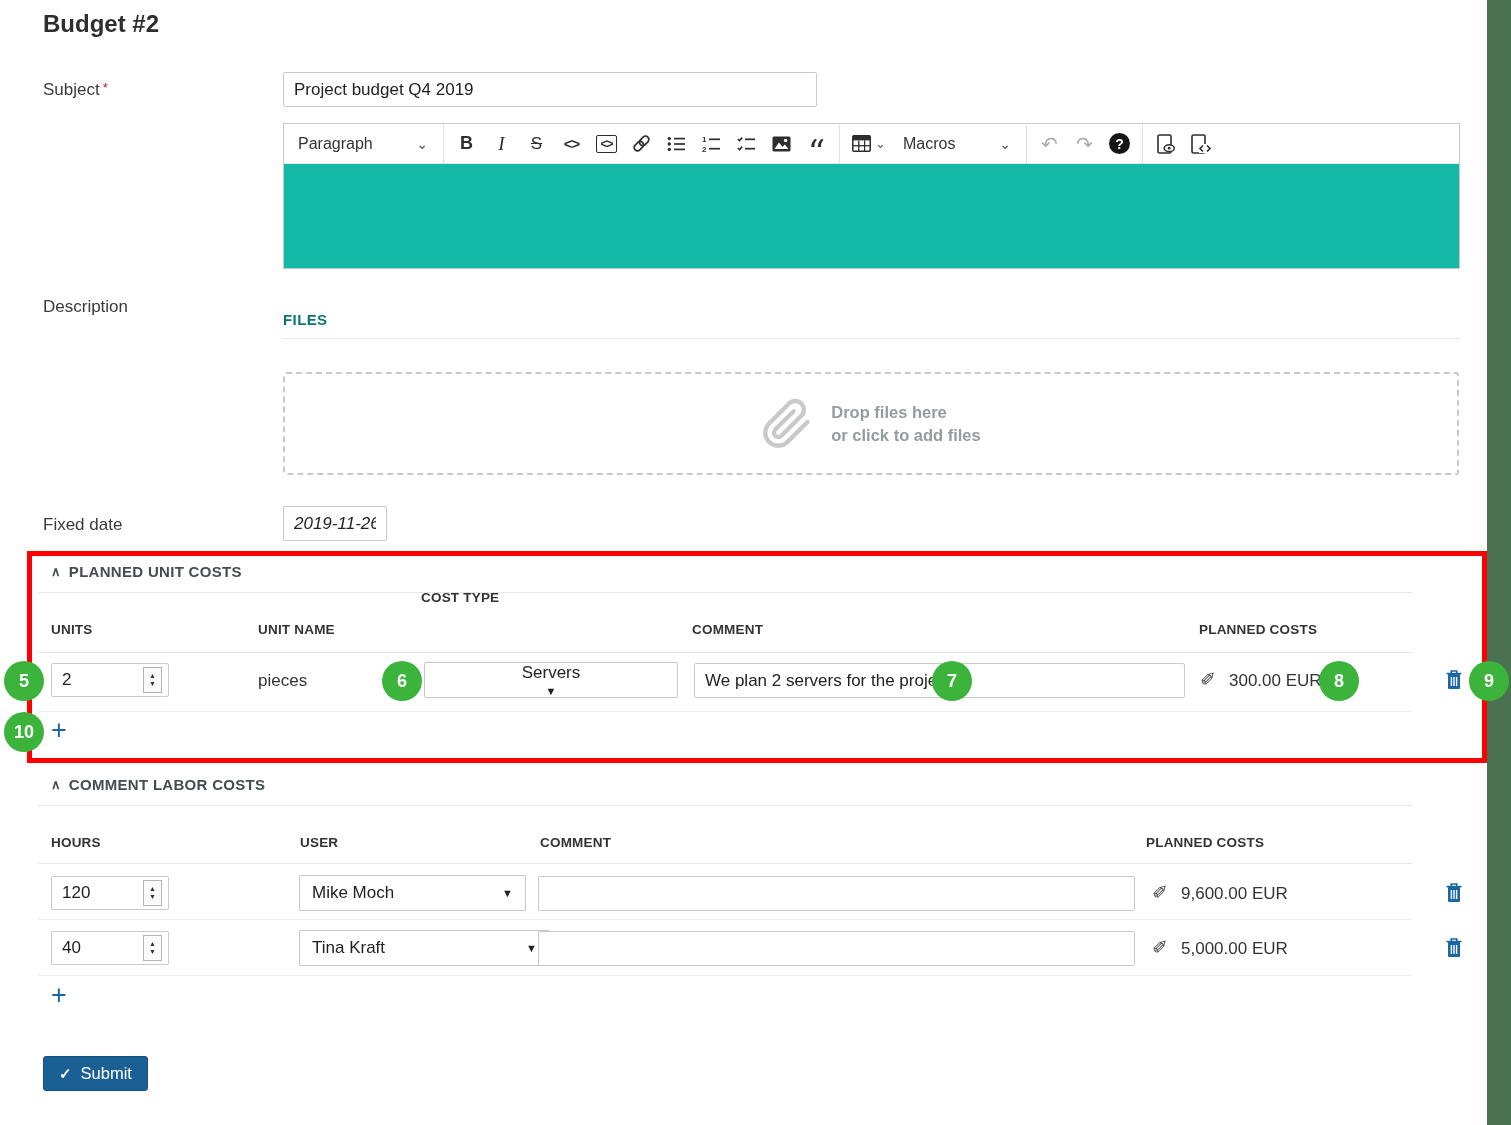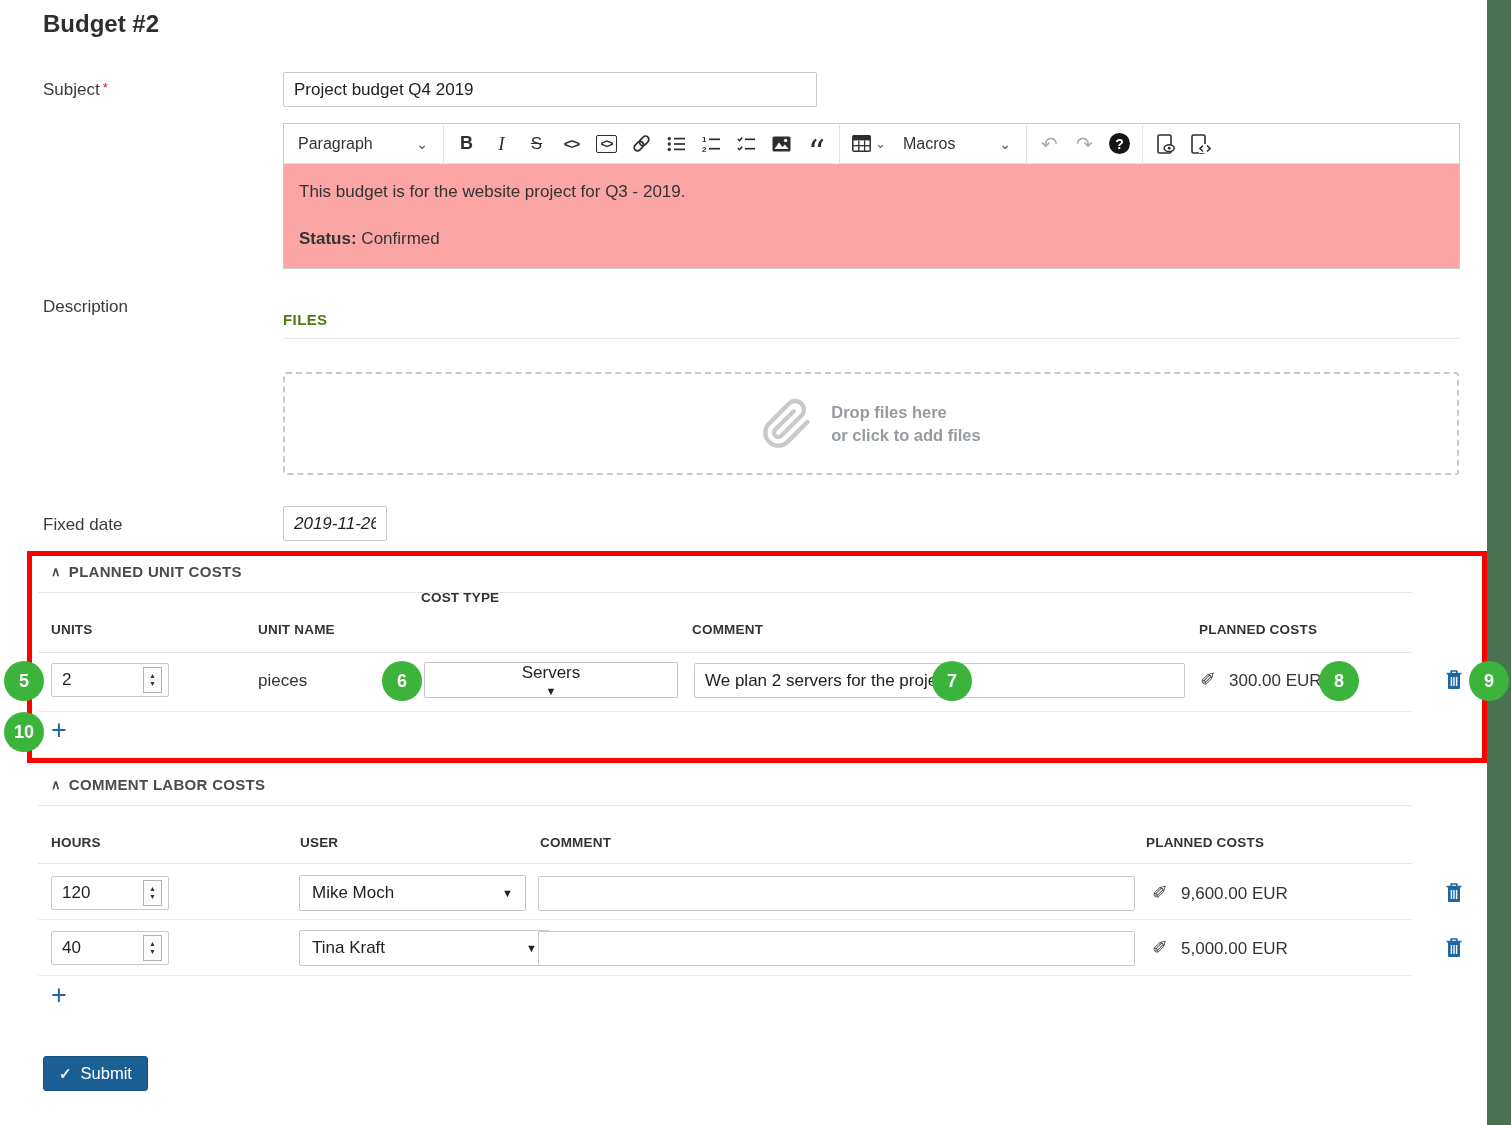--- a/index.html
+++ b/index.html
@@ -10,40 +10,40 @@
 
   .page-title { position:absolute; left:43px; top:10px; font-size:24px; font-weight:bold; color:#2e2e2e; }
 
   .lbl { position:absolute; font-size:17px; color:#3a3a3a; }
   .req { color:#c61a1a; font-size:13px; vertical-align:top; margin-left:3px; }
 
   .tinput { position:absolute; border:1px solid #c9c9c9; border-radius:2px; background:#fff;
             font-family:"Liberation Sans", sans-serif; font-size:17px; color:#222; padding:0 10px; }
 
   
-  .editor { position:absolute; left:283px; top:123px; width:1177px; height:146px; border:1px solid #c9c9c9; background:#fca5a5; }
+  .editor { position:absolute; left:283px; top:123px; width:1177px; height:146px; border:1px solid #c9c9c9; background:#14b8a6; }
   .ed-toolbar { display:flex; align-items:center; height:40px; border-bottom:1px solid #e4e4e4; background:#fff; padding:0 4px; }
   .ed-dd { display:flex; align-items:center; justify-content:space-between; height:32px; padding:0 10px; font-size:16px; color:#333; cursor:pointer; }
   .ed-dd .chev { font-size:14px; color:#555; margin-left:8px; }
   .tb-div { width:1px; height:38px; background:#e2e2e2; margin:0 5px; }
   .tb-btn { width:35px; height:34px; display:flex; align-items:center; justify-content:center; color:#2e2e2e; font-size:17px; cursor:pointer; }
   .tb-bold { font-weight:bold; font-size:18px; }
   .tb-italic { font-style:italic; font-family:"Liberation Serif", serif; font-size:19px; }
   .tb-strike { text-decoration:line-through; font-size:17px; }
   .tb-code { font-size:15px; font-weight:bold; letter-spacing:-1px; }
   .tb-codeblock span { border:1.6px solid #2e2e2e; border-radius:2px; padding:1px 3px; font-size:12px; font-weight:bold; letter-spacing:-1px; }
   .tb-quote { font-family:"DejaVu Serif", serif; font-size:34px; line-height:10px; padding-top:16px; }
   .tb-gray { color:#ababab; font-size:20px; }
   .tb-help { width:21px; height:21px; border-radius:50%; background:#161616; color:#fff; font-size:14px; font-weight:bold;
              display:flex; align-items:center; justify-content:center; }
   .ed-body { padding:18px 15px; font-size:17px; color:#333; }
   .ed-line2 { margin-top:27px; }
 
   
-  .files-head { position:absolute; left:283px; top:311px; font-size:15px; font-weight:bold; letter-spacing:.4px; color:#4d7c0f; }
+  .files-head { position:absolute; left:283px; top:311px; font-size:15px; font-weight:bold; letter-spacing:.4px; color:#0f766e; }
   .files-rule { position:absolute; left:283px; top:338px; width:1177px; height:1px; background:#e6e6e6; }
   .dropzone { position:absolute; left:283px; top:372px; width:1176px; height:103px; border:2px dashed #c9c9c9; border-radius:3px;
               display:flex; align-items:center; justify-content:center; gap:18px; cursor:pointer; }
   .drop-text { font-size:16.5px; font-weight:bold; color:#969ba0; line-height:1.35; }
 
   
   .sect-head { position:absolute; font-size:15px; font-weight:bold; letter-spacing:.3px; color:#474c50; display:flex; align-items:center; gap:8px; cursor:pointer; }
   .sect-head .caret { font-size:13px; font-weight:bold; color:#474c50; }
   .rule { position:absolute; left:38px; width:1374px; height:1px; background:#e6e6e6; }
   .colhead { position:absolute; font-size:13.5px; font-weight:bold; color:#333; letter-spacing:.2px; }
@@ -189,27 +189,20 @@
       </div>
       <div class="tb-btn">
         <svg width="20" height="20" viewBox="0 0 20 20">
             <rect x="1" y="1" width="13" height="18" rx="1.5" fill="none" stroke="#2e2e2e" stroke-width="1.6"></rect>
         <rect x="8" y="10" width="11" height="9" fill="#fff"></rect>
         <g fill="none" stroke="#2e2e2e" stroke-width="1.6">
               <path d="M12 11.5 l-3 3 3 3"></path>
               <path d="M16 11.5 l3 3 -3 3"></path>
             </g>
           </svg>
-      </div>
-    </div>
-    <div class="ed-body">
-      <div>This budget is for the website project for Q3 - 2019.</div>
-      <div class="ed-line2">
-        <b>Status:</b>
-        <span> </span><span>Confirmed</span>
       </div>
     </div>
   </div>
 
   <div class="lbl" style="left:43px; top:297px;">Description</div>
   <div class="files-head">FILES</div>
   <div class="files-rule"></div>
 
   <div class="dropzone">
     <span>

